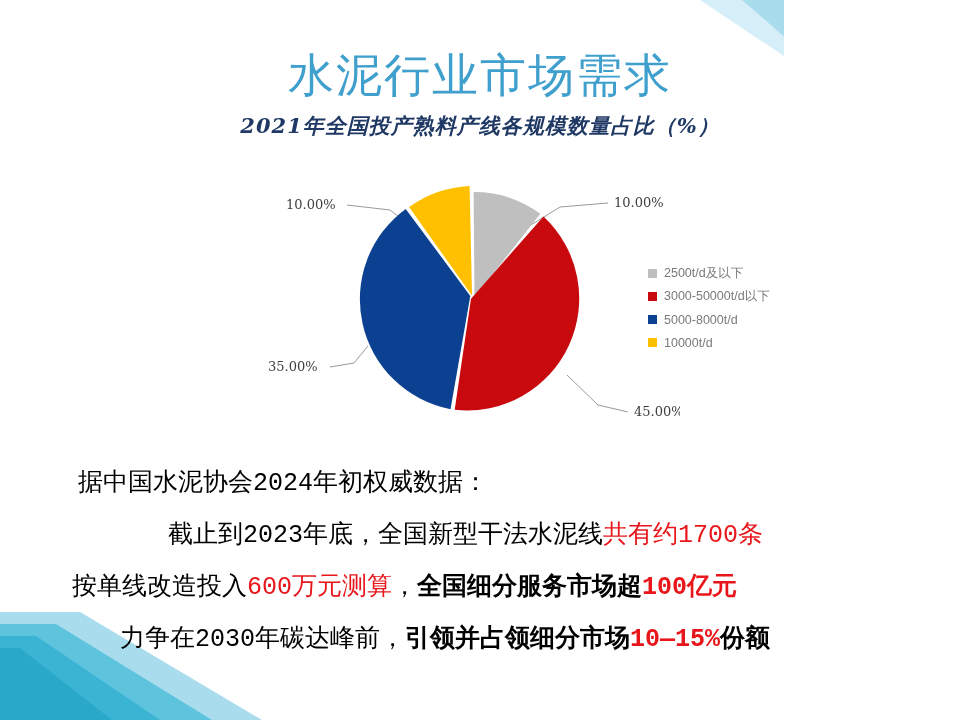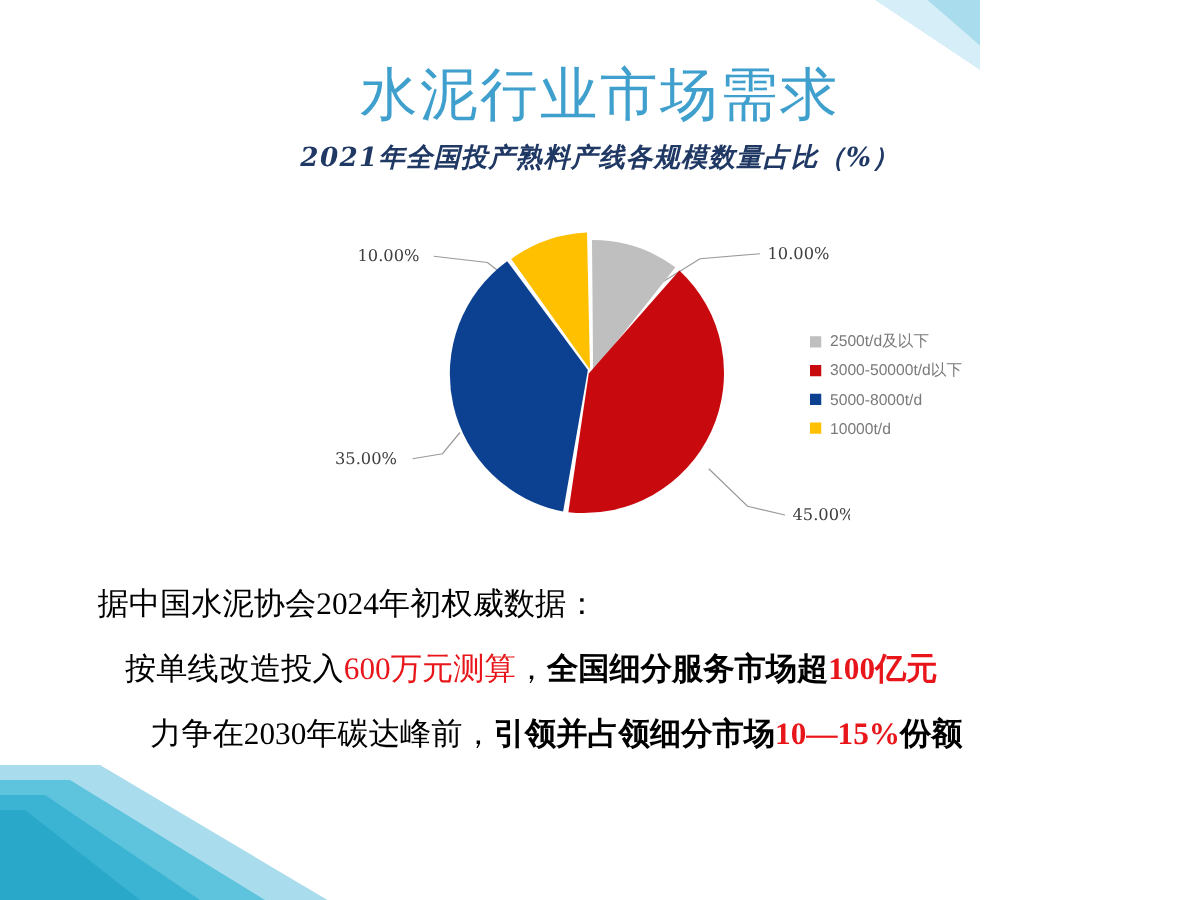--- a/index.html
+++ b/index.html
@@ -114,25 +114,25 @@
     position: absolute;
     left: 0;
     top: 458px;
     width: 960px;
   }
   .tline {
     font-size: 25px;
     line-height: 52px;
     color: #000000;
     white-space: nowrap;
-    font-family: Liberation Serif, serif;
+    font-family: Liberation Mono, monospace;
   }
   .tline.l1 { padding-left: 78px; }
   .tline.l2 { padding-left: 168px; }
-  .tline.l3 { padding-left: 100px; }
+  .tline.l3 { padding-left: 72px; }
   .tline.l4 { padding-left: 120px; }
 
   .red { color: #e8161a; }
   .bold { font-weight: 700; }
   .redbold { color: #e8161a; font-weight: 700; }
 </style>
 </head>
 <body>
 
 <div id="slide">
@@ -197,20 +197,23 @@
       </div>
     </div>
   </div>
 
   <div class="body-text">
 
     <div class="tline l1">
       <span>据中国水泥协会2024年初权威数据：</span>
     </div>
 
+    <div class="tline l2">
+      <span>截止到2023年底，全国新型干法水泥线</span><span class="red">共有约1700条</span>
+    </div>
 
     <div class="tline l3">
       <span>按单线改造投入</span><span class="red">600万元测算</span><span>，</span><span class="bold">全国细分服务市场超</span><span class="redbold">100亿元</span>
     </div>
 
     <div class="tline l4">
       <span>力争在2030年碳达峰前，</span><span class="bold">引领并占领细分市场</span><span class="redbold">10—15%</span><span class="bold">份额</span>
     </div>
 
   </div>

